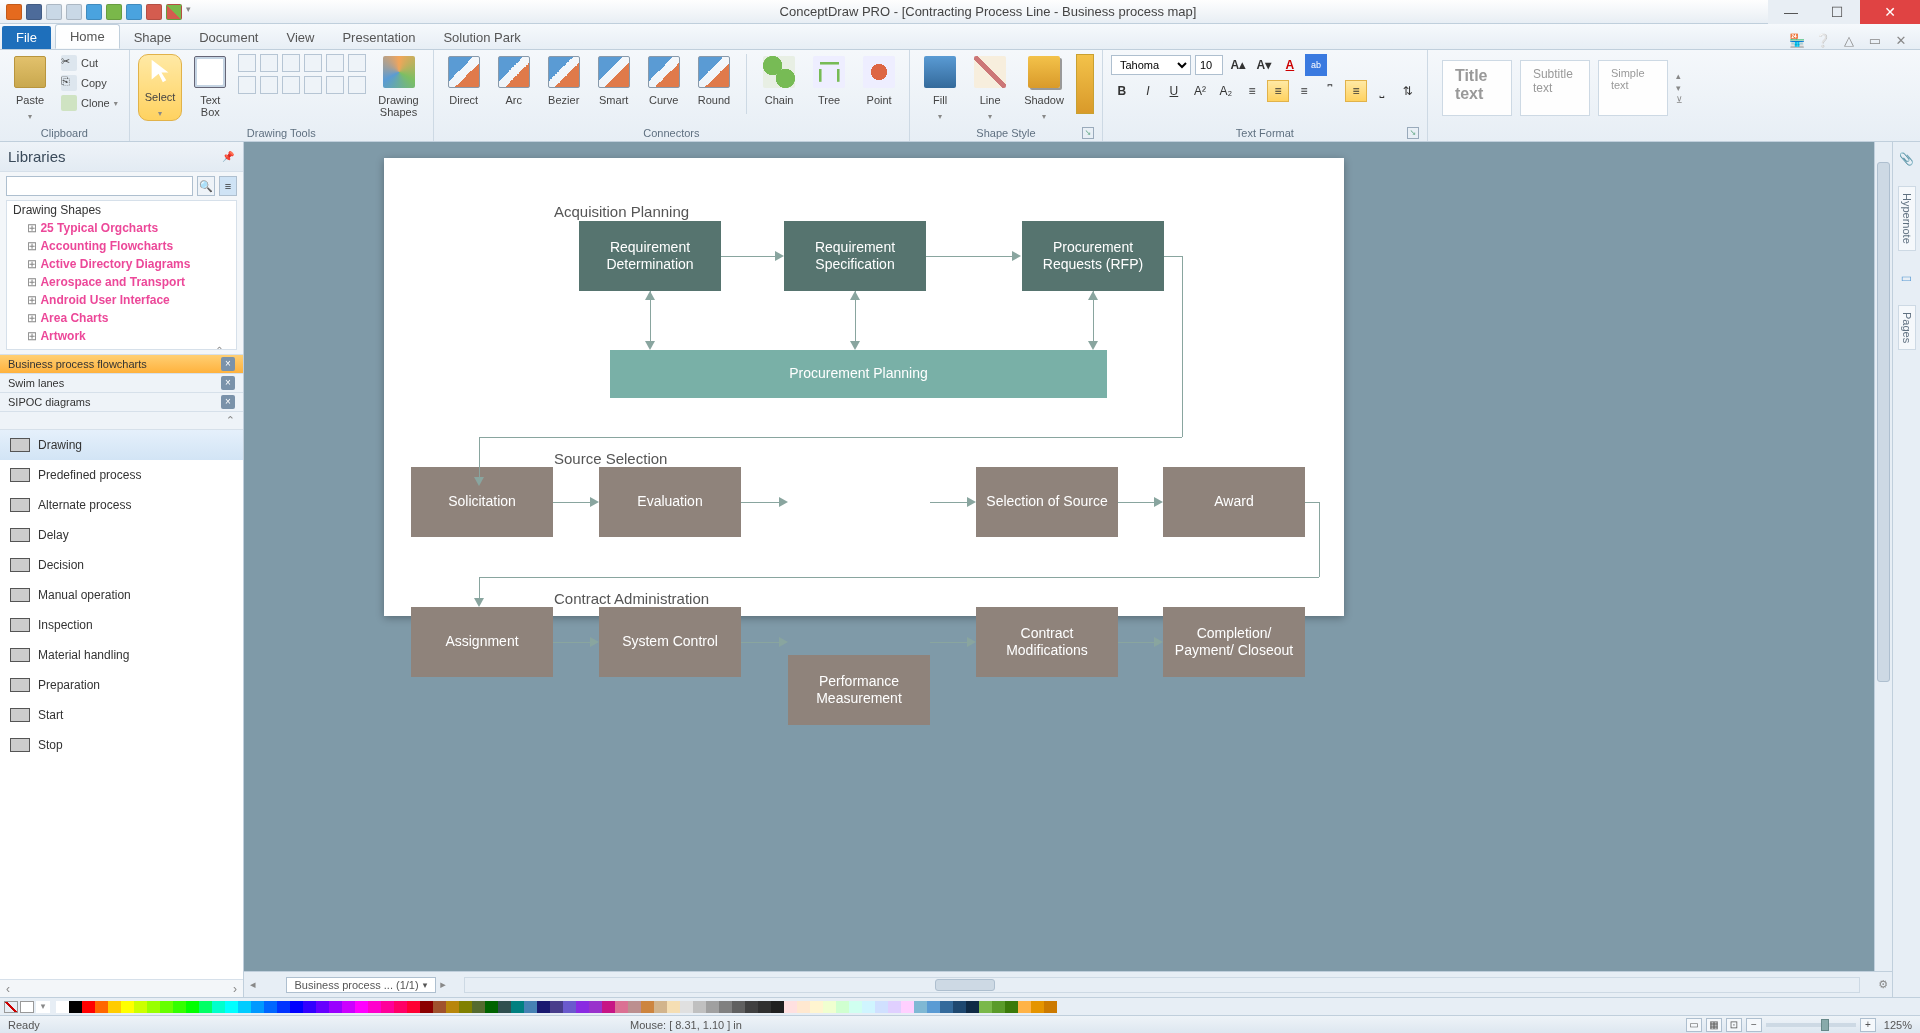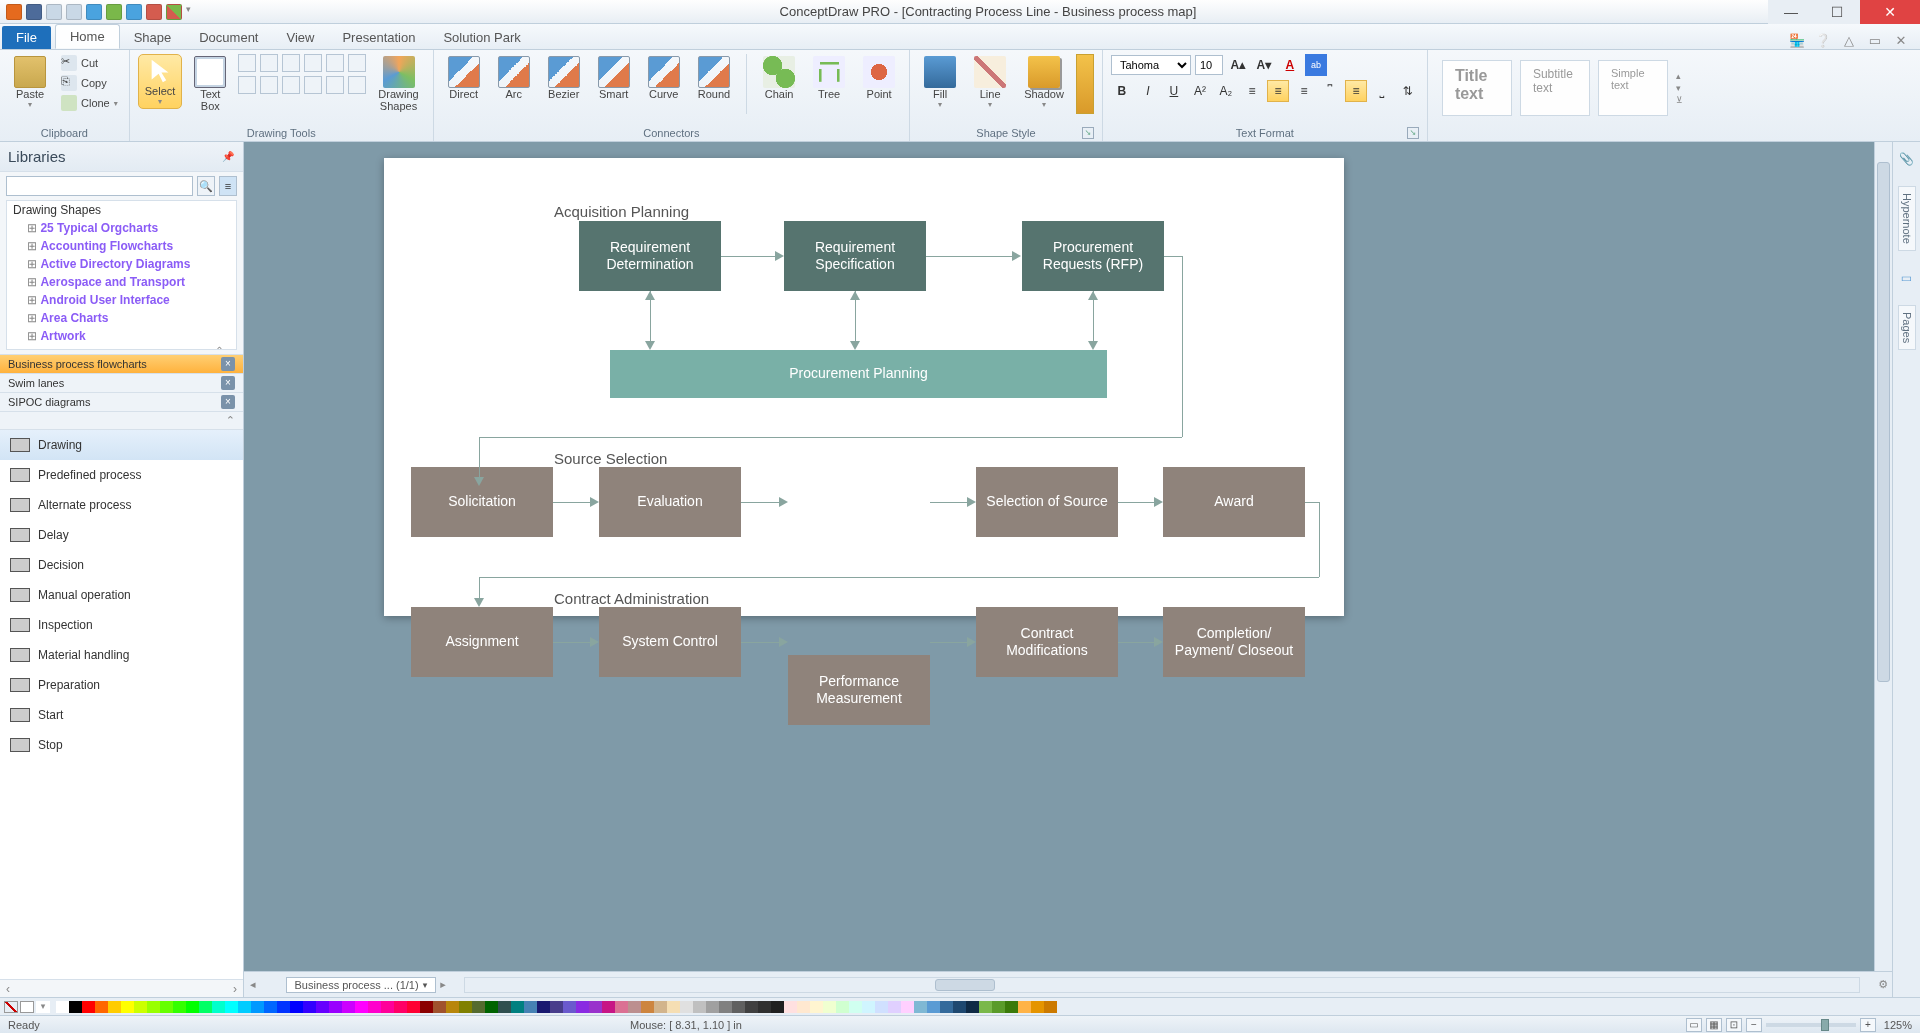--- a/index.html
+++ b/index.html
@@ -32,23 +32,23 @@
 .tabbar .tab.active { background: rgba(255,255,255,.9); border:1px solid #c0cfdc; border-bottom:1px solid #f5f8fb; border-radius:3px 3px 0 0;}
 .tabbar .right { margin-left:auto; display:flex; gap:8px; padding-right:10px; align-items:center; color:#4a6;}
 .tabbar .right span{ width:18px; height:18px; display:inline-flex; align-items:center; justify-content:center; font-size:13px;}
 
 
 .ribbon { height: 92px; background: linear-gradient(#f5f8fb,#e7eef5); border-bottom:1px solid #c0cfdc; display:flex; }
 .rgroup { border-right:1px solid #cdd9e4; padding: 4px 8px 2px; display:flex; flex-direction:column; }
 .rgroup .body { flex:1; display:flex; align-items:flex-start; gap:6px; }
 .rgroup .label { text-align:center; font-size:11px; color:#5f7080; padding-top:2px; position:relative;}
 .rgroup .label .launcher { position:absolute; right:0; bottom:0; width:12px; height:12px; border:1px solid #9ab; font-size:8px; line-height:10px; text-align:center; color:#6a8;}
-.bigbtn { display:flex; flex-direction:column; align-items:center; gap:0; padding: 2px 6px; font-size:11px; color:#444; min-width:44px;}
+.bigbtn { display:flex; flex-direction:column; align-items:center; gap:6px; padding: 2px 6px; font-size:11px; color:#444; min-width:44px;}
 .bigbtn .ico { width:32px; height:32px; }
-.bigbtn.sel { background: linear-gradient(#ffe9a5,#ffd260); border:1px solid #e1b24a; border-radius:5px;}
+.bigbtn.sel { background: linear-gradient(#ffe9a5,#ffd260); border:1px solid #e1b24a; border-radius:10px;}
 .smbtn { display:flex; align-items:center; gap:4px; font-size:11px; color:#444; padding:1px 3px;}
 .smbtn .ico{ width:16px; height:16px;}
 .vstack { display:flex; flex-direction:column; gap:2px;}
 
 .ico{ display:inline-block; border-radius:2px;}
 .ico-paste{background:linear-gradient(#e2c16c,#c9a84e); border:1px solid #b8953e;}
 .ico-cut{background:#dde6ee;}
 .ico-copy{background:#dde6ee;}
 .ico-clone{background:#cfe3c2;}
 .ico-cursor{background:#fff; border:1px solid #999; clip-path:polygon(20% 10%,20% 80%,45% 60%,60% 90%,72% 83%,55% 55%,80% 55%);}
@@ -79,21 +79,21 @@
 
 .mainrow{ display:flex; height: calc(1033px - 24px - 26px - 92px - 18px - 18px); }
 .sidebar{ width:244px; border-right:1px solid #c0cfdc; background:#f3f6f9; display:flex; flex-direction:column;}
 .sidebar .hdr{ padding:6px 8px; font-size:15px; color:#3a4a5a; border-bottom:1px solid #d6e0ea; background:linear-gradient(#eef3f8,#e3ebf3); display:flex; align-items:center;}
 .sidebar .hdr .pin{margin-left:auto;font-size:10px;color:#888;}
 .searchrow{display:flex;padding:4px 6px;gap:4px;}
 .searchrow input{flex:1;border:1px solid #aebfcf;height:20px;padding:0 4px;}
 .searchrow .sbtn{width:22px;height:20px;border:1px solid #aebfcf;background:#eef3f8;display:flex;align-items:center;justify-content:center;font-size:11px;}
 .libtree{flex:0 0 150px; overflow:auto; background:#fff; border:1px solid #d6e0ea; margin:0 6px; font-size:12px;}
 .libtree .root{color:#333;padding:2px 6px;}
-.libtree .item{color:#8b5cf6;font-weight:bold;padding:2px 6px 2px 20px;cursor:default;}
+.libtree .item{color:#ec4899;font-weight:bold;padding:2px 6px 2px 20px;cursor:default;}
 .libtree .item::before{content:"⊞ ";color:#888;font-weight:normal;}
 .libtabs{margin:4px 0 0;}
 .libtabs .t{font-size:11px;padding:2px 8px;display:flex;align-items:center;border-top:1px solid #d6e0ea;background:#eef3f8;}
 .libtabs .t.active{background:linear-gradient(#ffcf73,#ffb23d);}
 .libtabs .t .x{margin-left:auto;width:14px;height:14px;background:#7a92aa;color:#fff;font-size:10px;text-align:center;line-height:14px;border-radius:2px;}
 .shapelist{flex:1;overflow:auto;background:#fff;border-top:1px solid #d6e0ea;}
 .shapelist .s{display:flex;align-items:center;gap:8px;padding:8px 10px;font-size:12px;color:#333;}
 .shapelist .s.sel{background:linear-gradient(#e5f0fb,#d2e4f5);}
 .shapelist .s .thumb{width:20px;height:14px;border:1px solid #555;background:#ccc;}
 .sidebar .hscroll{height:18px;border-top:1px solid #d6e0ea;display:flex;align-items:center;justify-content:space-between;padding:0 6px;color:#888;}

